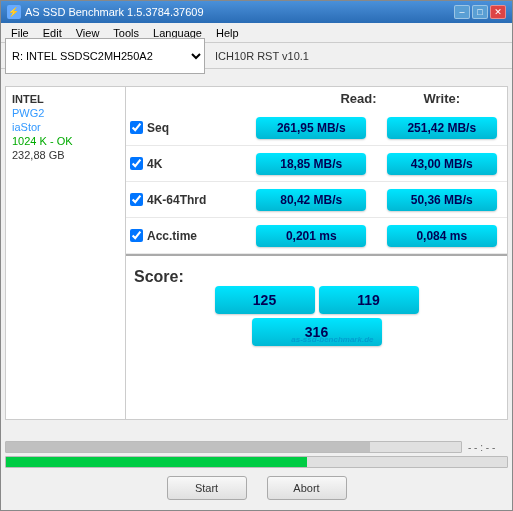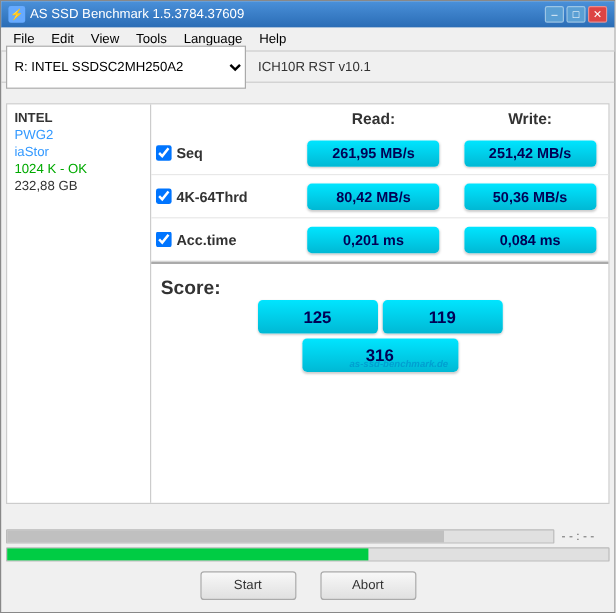--- a/index.html
+++ b/index.html
@@ -132,21 +132,21 @@
       flex: 1;
       display: flex;
       flex-direction: column;
     }
     .bench-header {
       display: flex;
       padding: 4px 0;
     }
     .bench-header-read {
       flex: 1;
-      text-align: center;
+      text-align: right;
       font-size: 13px;
       font-weight: bold;
       color: #333;
     }
     .bench-header-write {
       flex: 1;
       text-align: center;
       font-size: 13px;
       font-weight: bold;
       color: #333;
@@ -375,20 +375,32 @@
             <span class="row-name">Seq</span>
           </div>
           <div class="read-val">
             <div class="value-btn">261,95 MB/s</div>
           </div>
           <div class="write-val">
             <div class="value-btn">251,42 MB/s</div>
           </div>
         </div>
 
+        <div class="bench-row">
+          <div class="row-label">
+            <input type="checkbox" class="row-checkbox" checked="" style="">
+            <span class="row-name">4K</span>
+          </div>
+          <div class="read-val">
+            <div class="value-btn">18,85 MB/s</div>
+          </div>
+          <div class="write-val">
+            <div class="value-btn">43,00 MB/s</div>
+          </div>
+        </div>
 
         <div class="bench-row">
           <div class="row-label">
             <input type="checkbox" class="row-checkbox" checked="" style="">
             <span class="row-name">4K-64Thrd</span>
           </div>
           <div class="read-val">
             <div class="value-btn">80,42 MB/s</div>
           </div>
           <div class="write-val">

